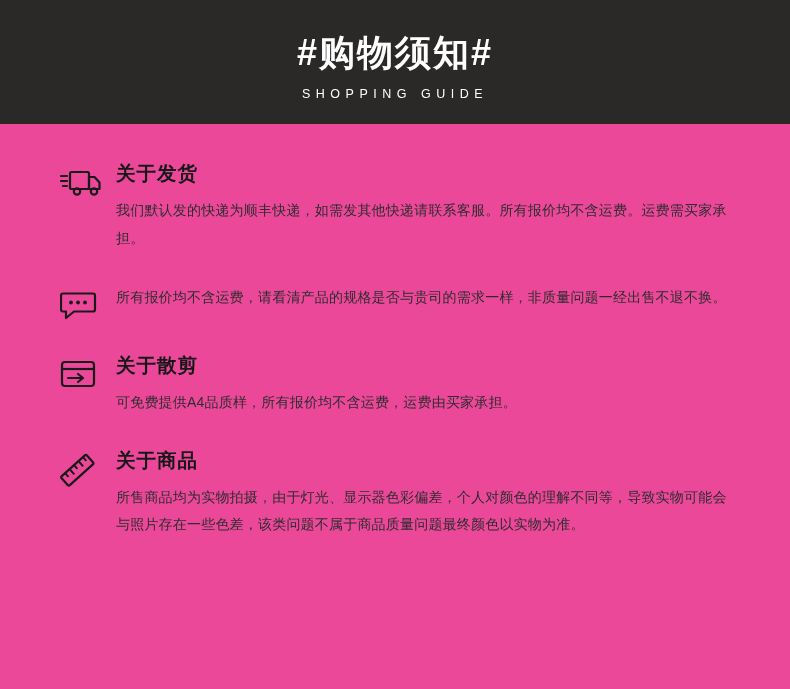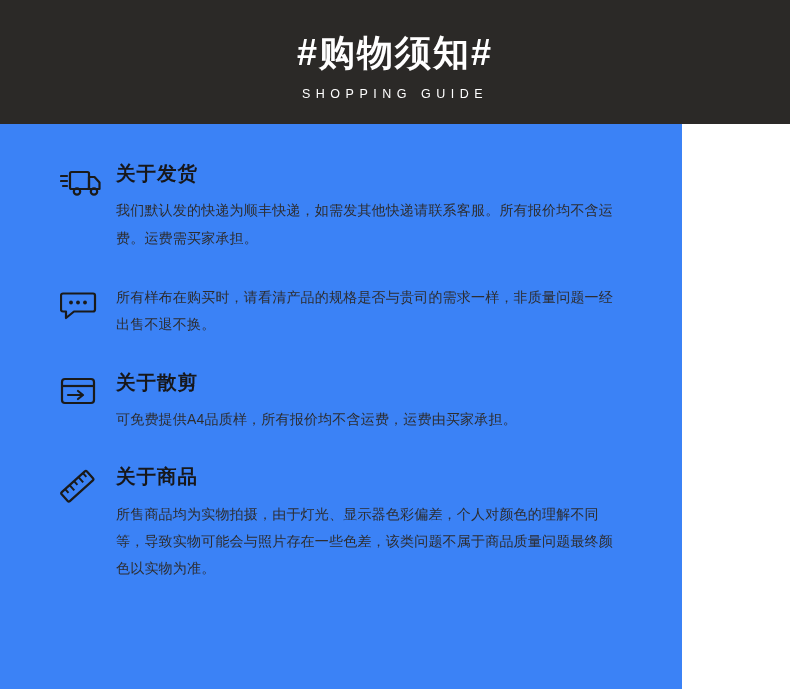--- a/index.html
+++ b/index.html
@@ -8,24 +8,24 @@
   }
   body {
     width: 790px;
     height: 689px;
     background: #ffffff;
     font-family: "Liberation Sans", sans-serif;
     color: #1a1a1a;
     overflow: hidden;
   }
   .page {
-    width: 682px;
+    width: 790px;
     height: 689px;
     position: relative;
-    background: #3b82f6;
+    background: #ec4899;
   }
   
   .banner {
     width: 790px;
     height: 124px;
     background: #2b2927;
     display: flex;
     flex-direction: column;
     align-items: center;
     justify-content: center;
@@ -119,21 +119,21 @@
     <div class="section">
       <div class="icon-box">
         <svg class="icon-svg" width="40" height="34" viewBox="0 0 40 34" fill="none" xmlns="http://www.w3.org/2000/svg">
           <path d="M3 5.5h30a2 2 0 012 2v14a2 2 0 01-2 2H14l-8 6.5V23.5H3a2 2 0 01-2-2v-14a2 2 0 012-2z" stroke="#1a1a1a" stroke-width="2.2" stroke-linejoin="round"></path>
           <circle cx="11" cy="14.5" r="1.9" fill="#1a1a1a"></circle>
           <circle cx="18" cy="14.5" r="1.9" fill="#1a1a1a"></circle>
           <circle cx="25" cy="14.5" r="1.9" fill="#1a1a1a"></circle>
         </svg>
       </div>
       <div class="sec-body">
-        <p class="sec-text">所有样布在购买时，请看清产品的规格是否与贵司的需求一样，非质量问题一经出售不退不换。</p>
+        <p class="sec-text">所有报价均不含运费，请看清产品的规格是否与贵司的需求一样，非质量问题一经出售不退不换。</p>
       </div>
     </div>
 
     <div class="section">
       <div class="icon-box">
         <svg class="icon-svg" width="40" height="34" viewBox="0 0 40 34" fill="none" xmlns="http://www.w3.org/2000/svg">
           <rect x="2" y="4" width="32" height="24" rx="3" stroke="#1a1a1a" stroke-width="2.2"></rect>
           <path d="M2 11h32" stroke="#1a1a1a" stroke-width="2.2"></path>
           <path d="M8 20h14" stroke="#1a1a1a" stroke-width="2.2" stroke-linecap="round"></path>
           <path d="M18 16l5 4-5 4" stroke="#1a1a1a" stroke-width="2.2" stroke-linecap="round" stroke-linejoin="round"></path>

